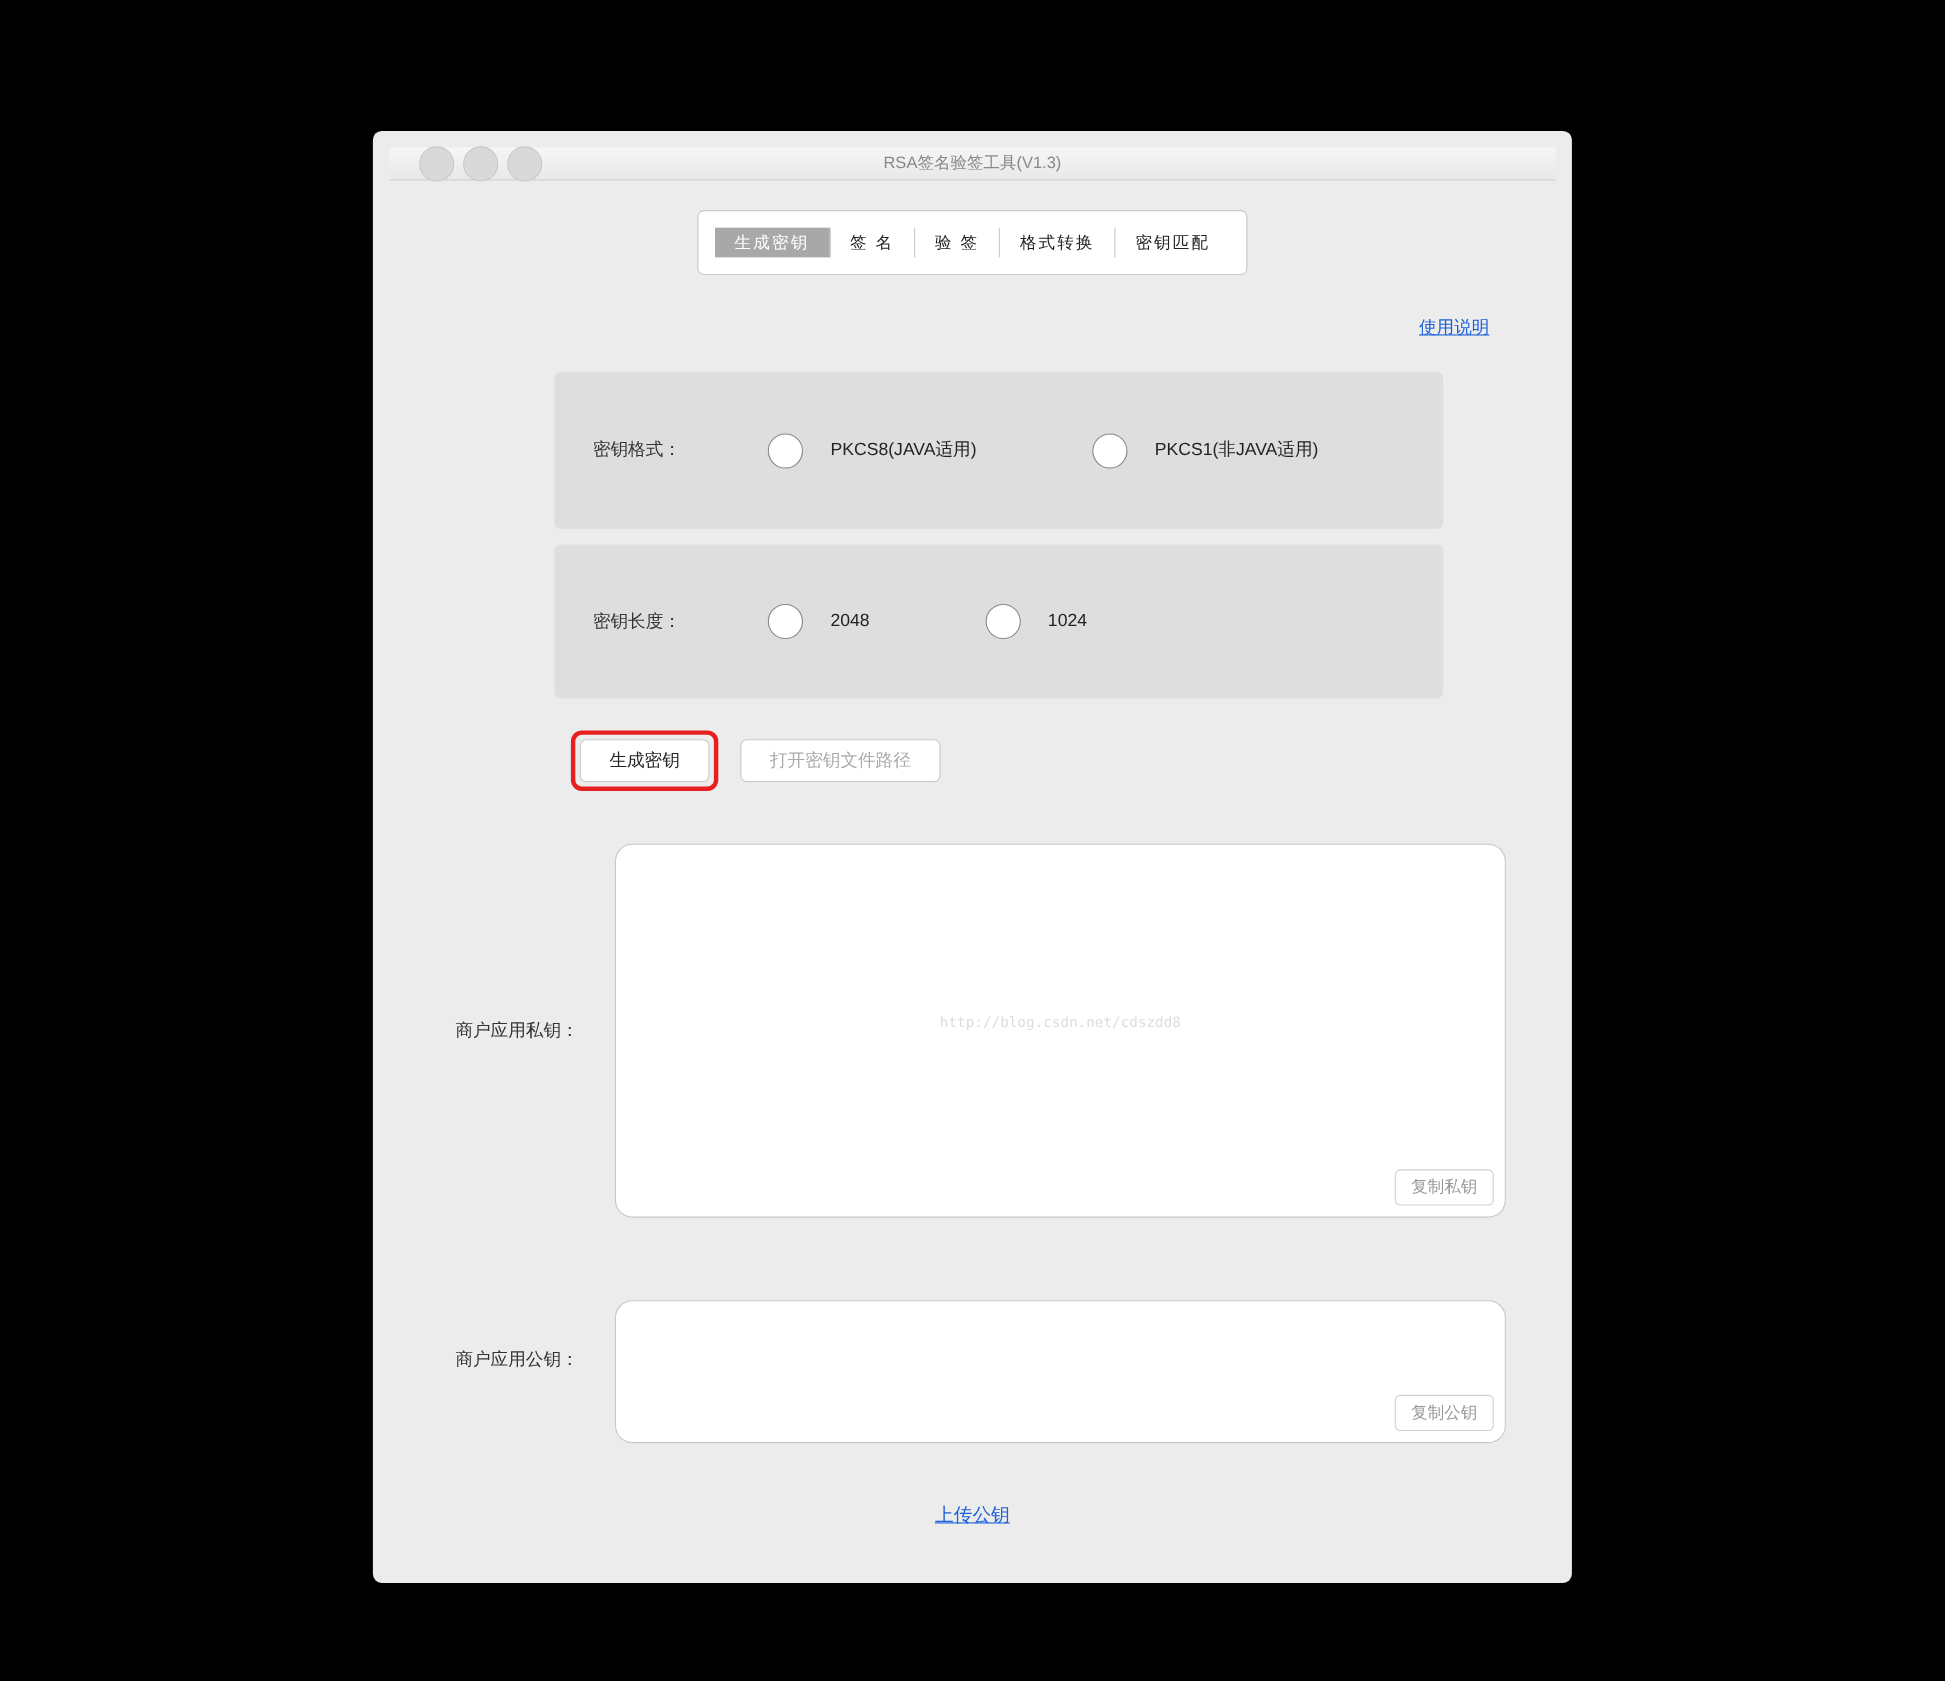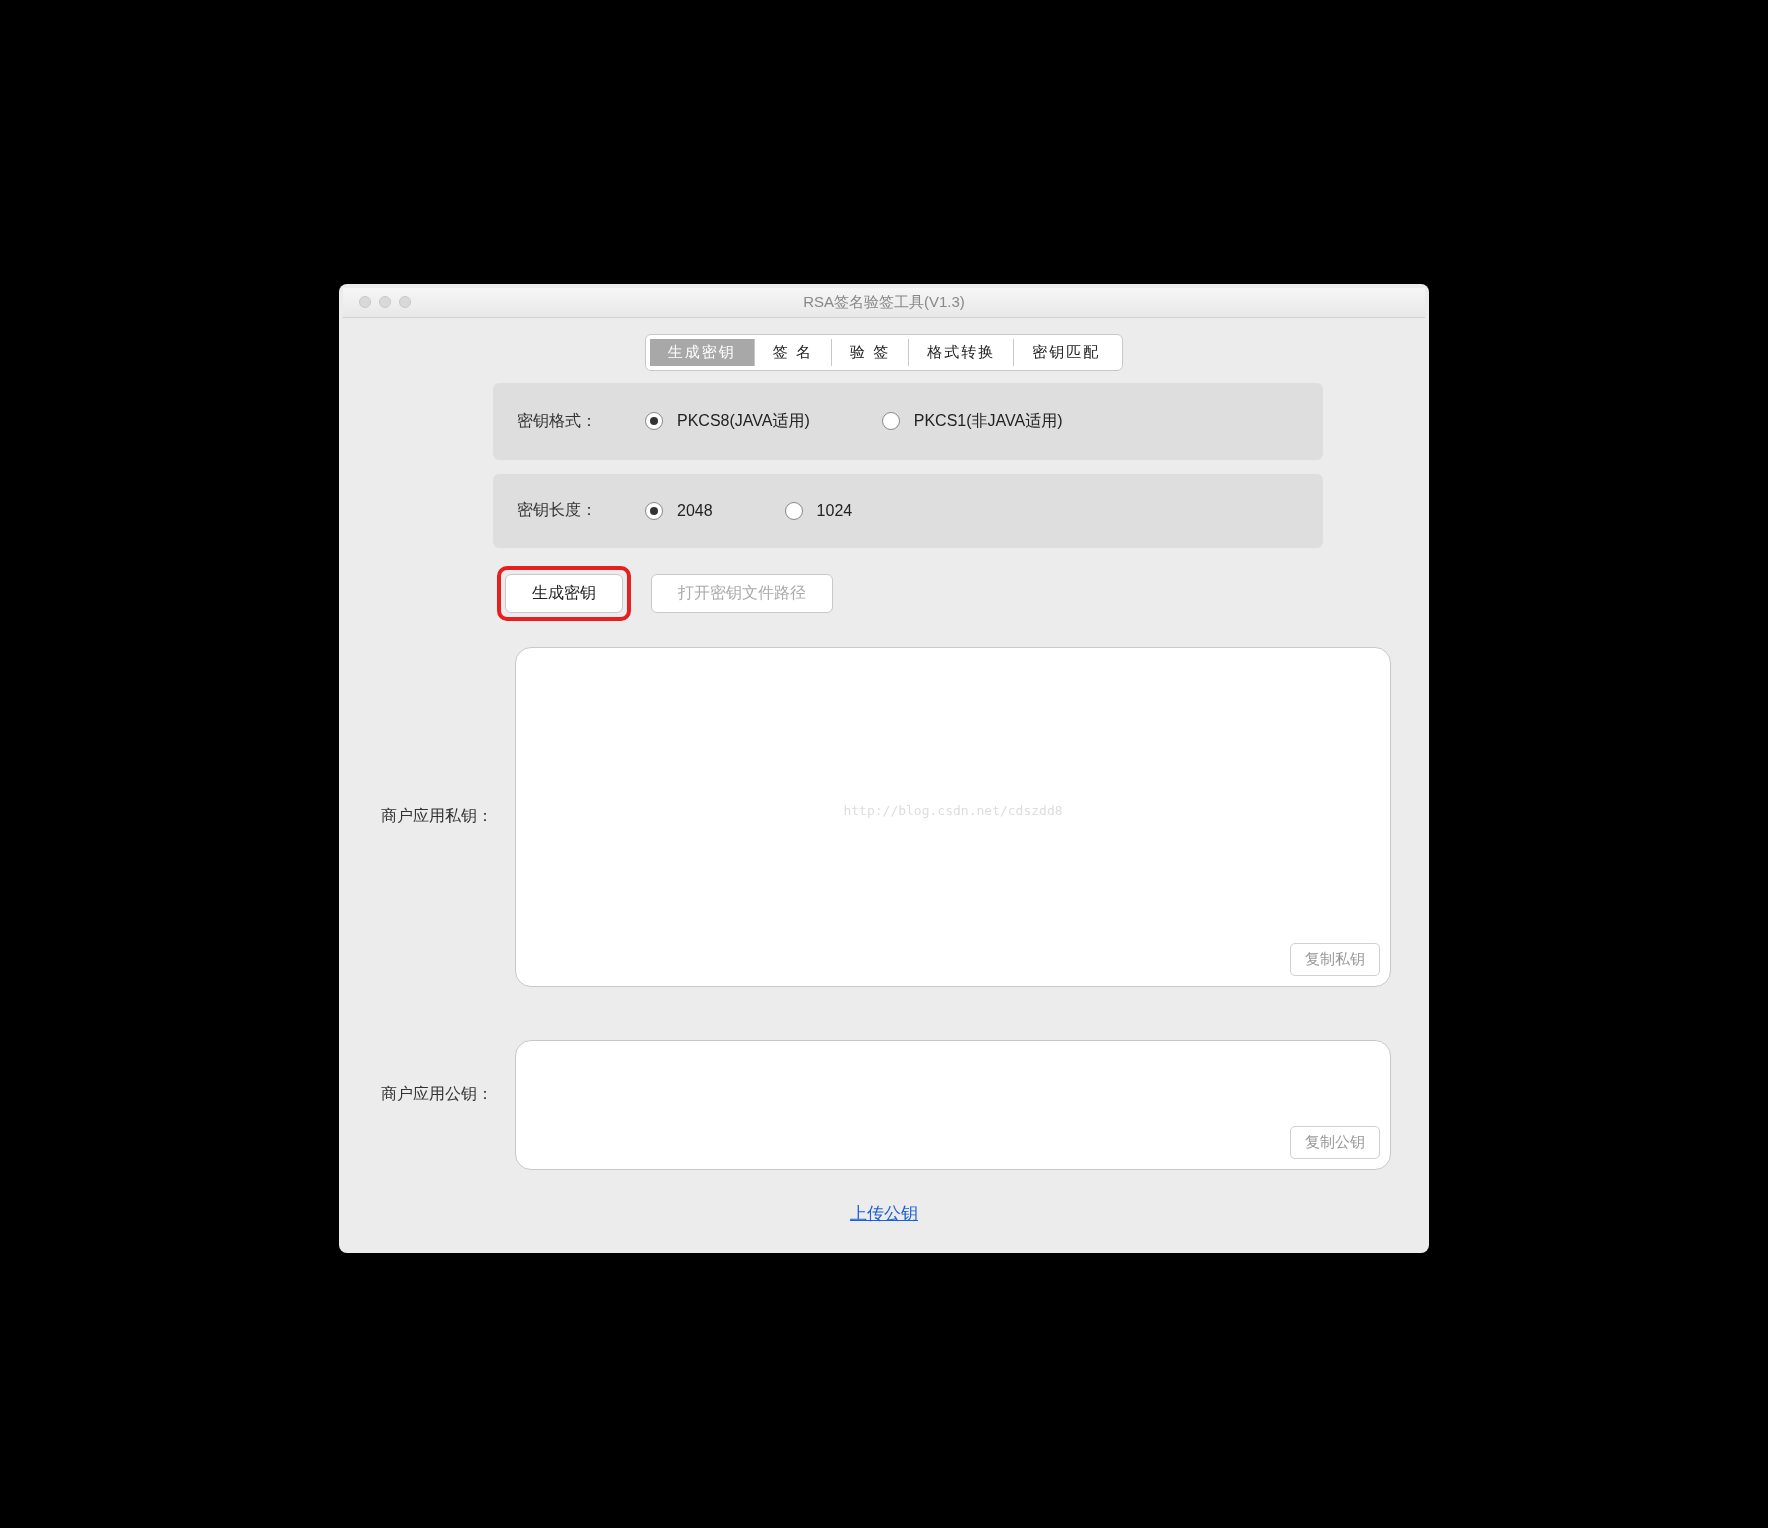--- a/index.html
+++ b/index.html
@@ -1,15 +1,15 @@
 <!DOCTYPE html>
 <html><head>
   <meta charset="utf-8">
   <style>
-    * { box-sizing: border-box; margin: 0; padding: 4px; }
+    * { box-sizing: border-box; margin: 0; padding: 15px; }
     body {
       background: #000;
       font-family: -apple-system, BlinkMacSystemFont, "Helvetica Neue", Arial, sans-serif;
       display: flex;
       align-items: center;
       justify-content: center;
       min-height: 100vh;
       padding: 40px;
     }
     .window {
@@ -128,20 +128,23 @@
     <div class="tabs">
       <div class="tabgroup">
         <div class="tab active">生成密钥</div>
         <div class="tab">签  名</div>
         <div class="tab">验  签</div>
         <div class="tab">格式转换</div>
         <div class="tab">密钥匹配</div>
       </div>
     </div>
 
+    <div class="help-link">
+      <a href="#">使用说明</a>
+    </div>
 
     <div class="option-row">
       <div class="option-label">密钥格式：</div>
       <div class="radio-group">
         <div class="radio-item">
           <span class="radio selected"></span>
           <span>PKCS8(JAVA适用)</span>
         </div>
         <div class="radio-item">
           <span class="radio"></span>

